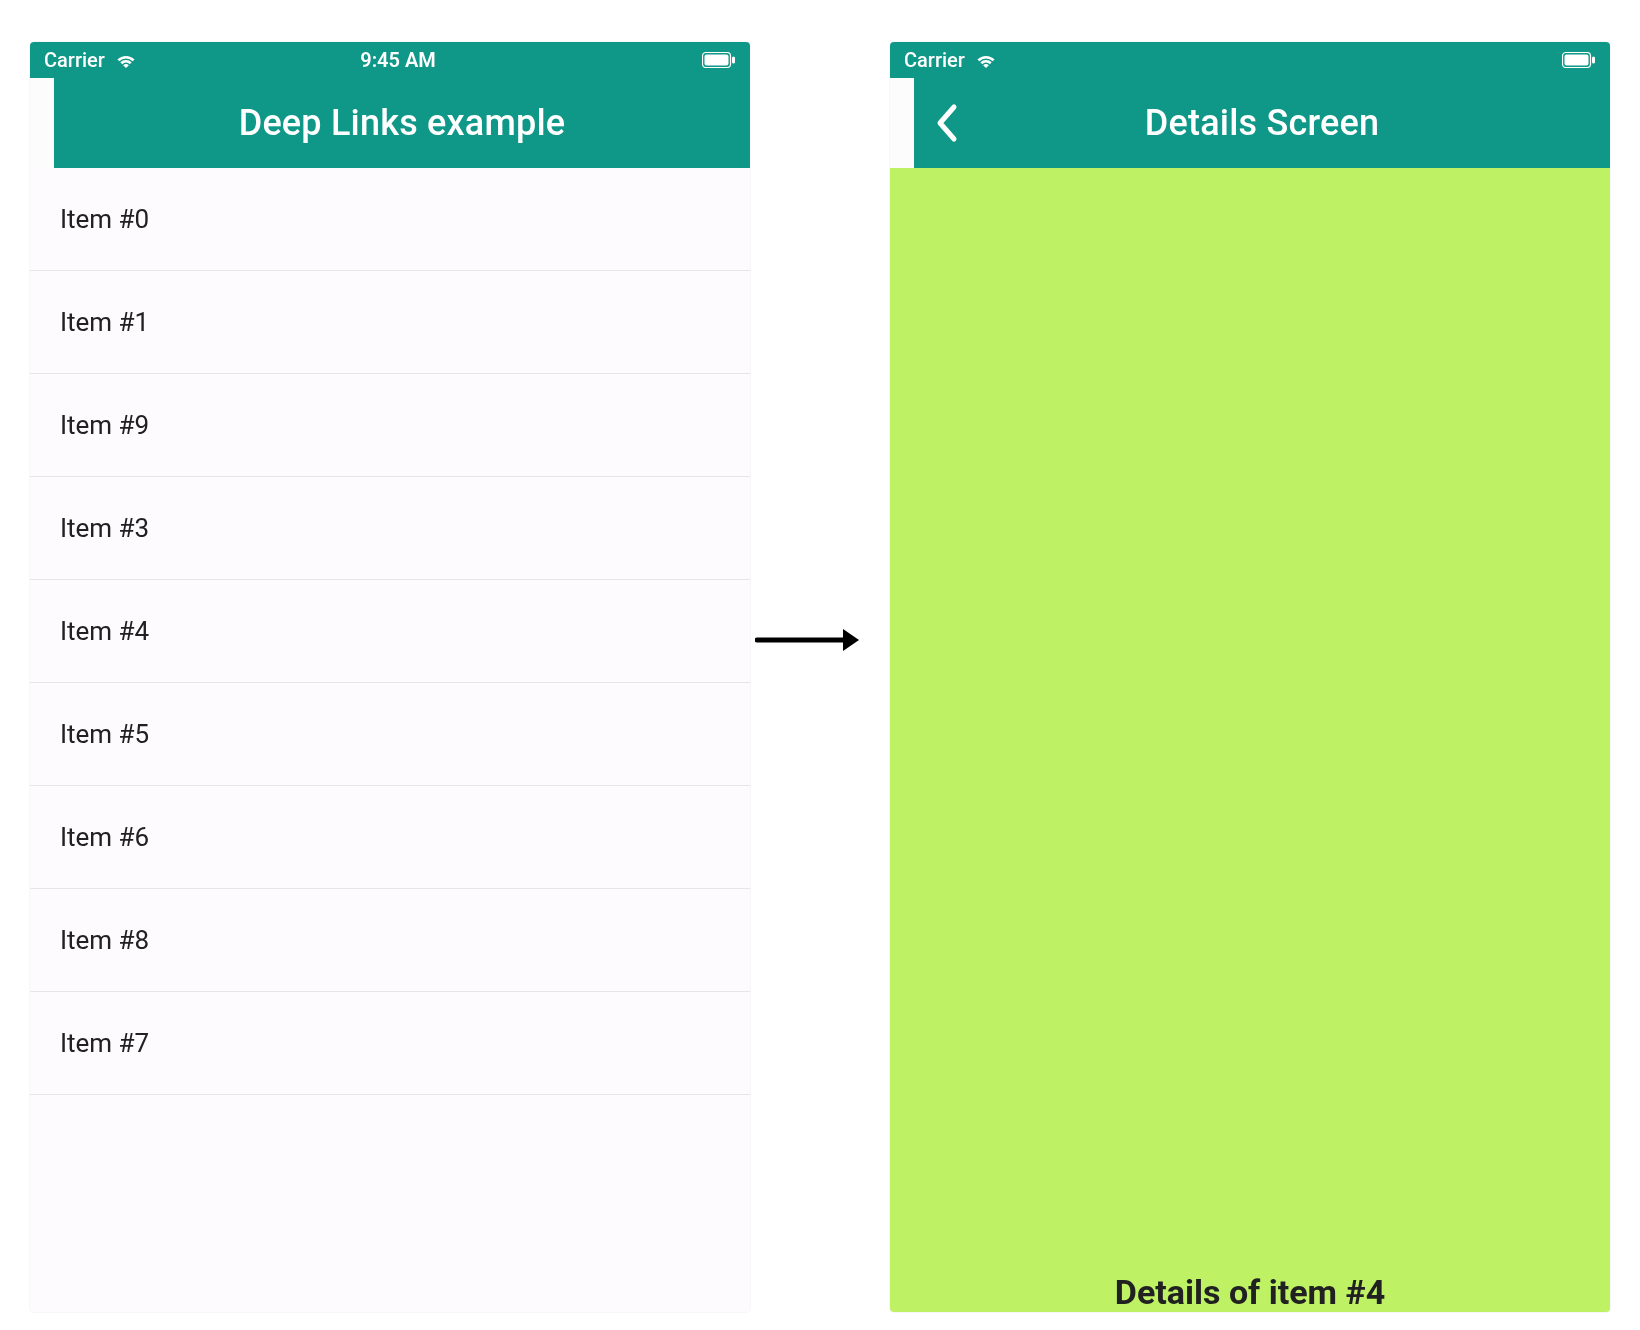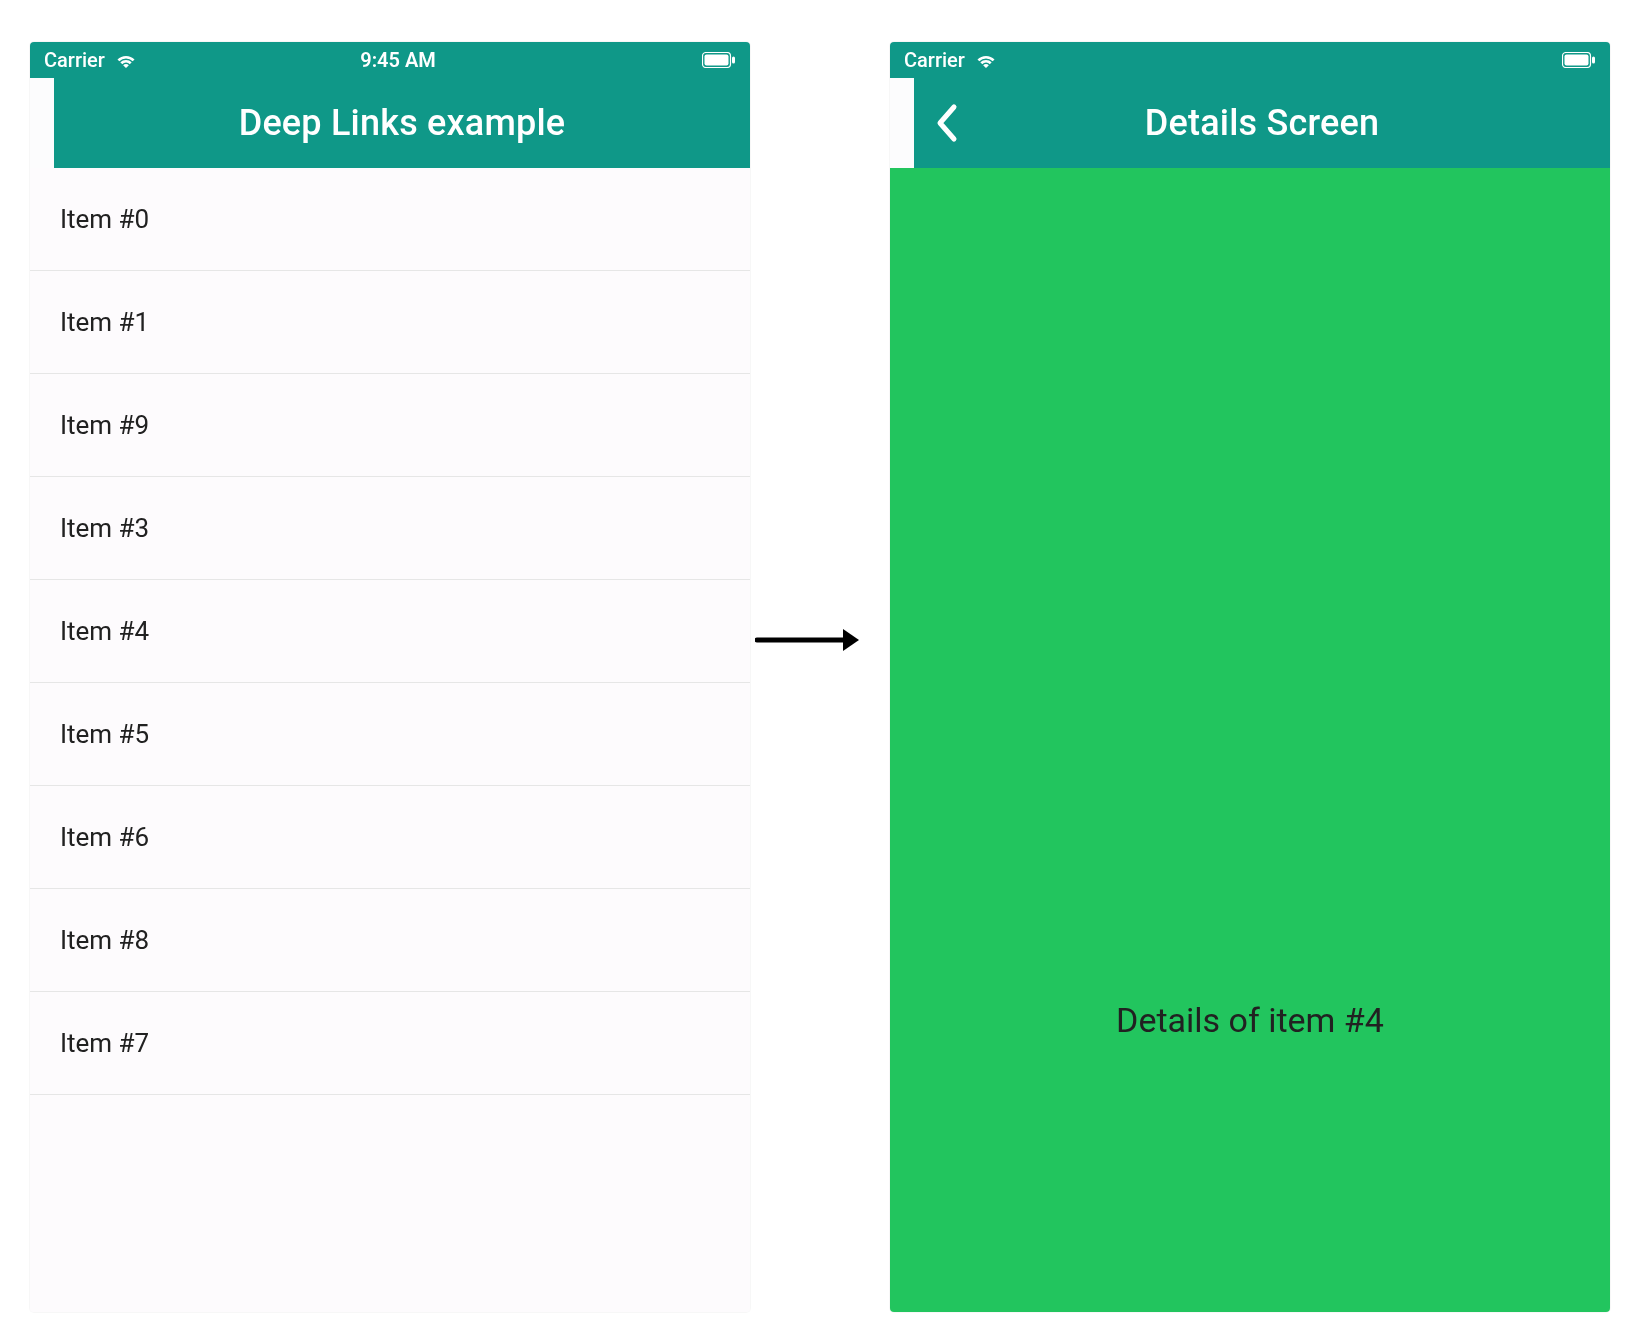--- a/index.html
+++ b/index.html
@@ -37,22 +37,22 @@
     position:absolute;left:20px;top:0;bottom:0;display:flex;align-items:center;
     cursor:pointer;
   }
   .list{flex:1;overflow:hidden;background:var(--row-bg);text-align:center;}
   .row{
     height:102px;display:flex;align-items:center;padding:0 30px;
     border-bottom:1px solid var(--divider);font-size:26px;color:var(--text);
     background:var(--row-bg);cursor:pointer;
   }
   .details-body{
-    flex:1;display:flex;align-items:center;justify-content:center;
-    background:#22c55e;color:var(--text);
+    flex:1;display:flex;align-items:flex-end;justify-content:center;
+    background:#bef264;color:var(--text);font-weight:bold;
   }
   .details-text{margin-top:560px;font-size:34px;}
   
   .arrow{
     position:absolute;left:755px;top:625px;display:flex;align-items:center;
   }
   .arrow svg{display:block}
   
   .wifi-icon svg,.battery-icon svg,.chevron-icon svg{display:block}
 </style>

